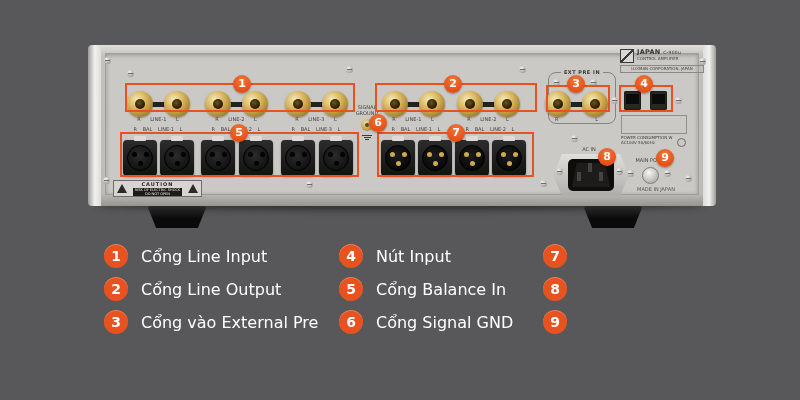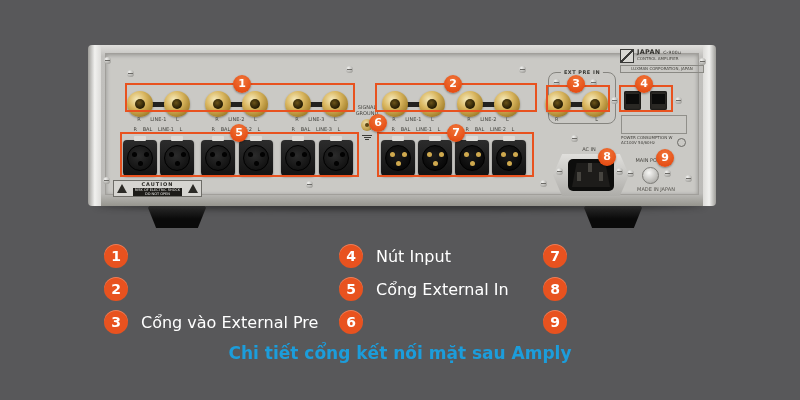--- a/index.html
+++ b/index.html
@@ -300,49 +300,51 @@
   <div class="bdg" style="left:635px;top:75px">4</div>
   <div class="bdg" style="left:230px;top:124px">5</div>
   <div class="bdg" style="left:369px;top:114px">6</div>
   <div class="bdg" style="left:447px;top:124px">7</div>
   <div class="bdg" style="left:598px;top:148px">8</div>
   <div class="bdg" style="left:656px;top:149px">9</div>
 
   <div class="leg" style="left:104px">
     <div class="row">
       <div class="num">1</div>
+      <div class="lab">Cổng Line Input</div>
     </div>
     <div class="row">
       <div class="num">2</div>
+      <div class="lab">Cổng Line Output</div>
     </div>
     <div class="row">
       <div class="num">3</div>
       <div class="lab">Cổng vào External Pre</div>
     </div>
   </div>
   <div class="leg" style="left:339px">
     <div class="row">
       <div class="num">4</div>
       <div class="lab">Nút Input</div>
     </div>
     <div class="row">
       <div class="num">5</div>
-      <div class="lab">Cổng External In</div>
+      <div class="lab">Cổng Balance In</div>
     </div>
     <div class="row">
       <div class="num">6</div>
+      <div class="lab">Cổng Signal GND</div>
     </div>
   </div>
   <div class="leg" style="left:543px">
     <div class="row">
       <div class="num">7</div>
     </div>
     <div class="row">
       <div class="num">8</div>
     </div>
     <div class="row">
       <div class="num">9</div>
     </div>
   </div>
 
-  <div class="caption">Chi tiết cổng kết nối mặt sau Amply</div>
 
 </div>
 
 </body></html>

